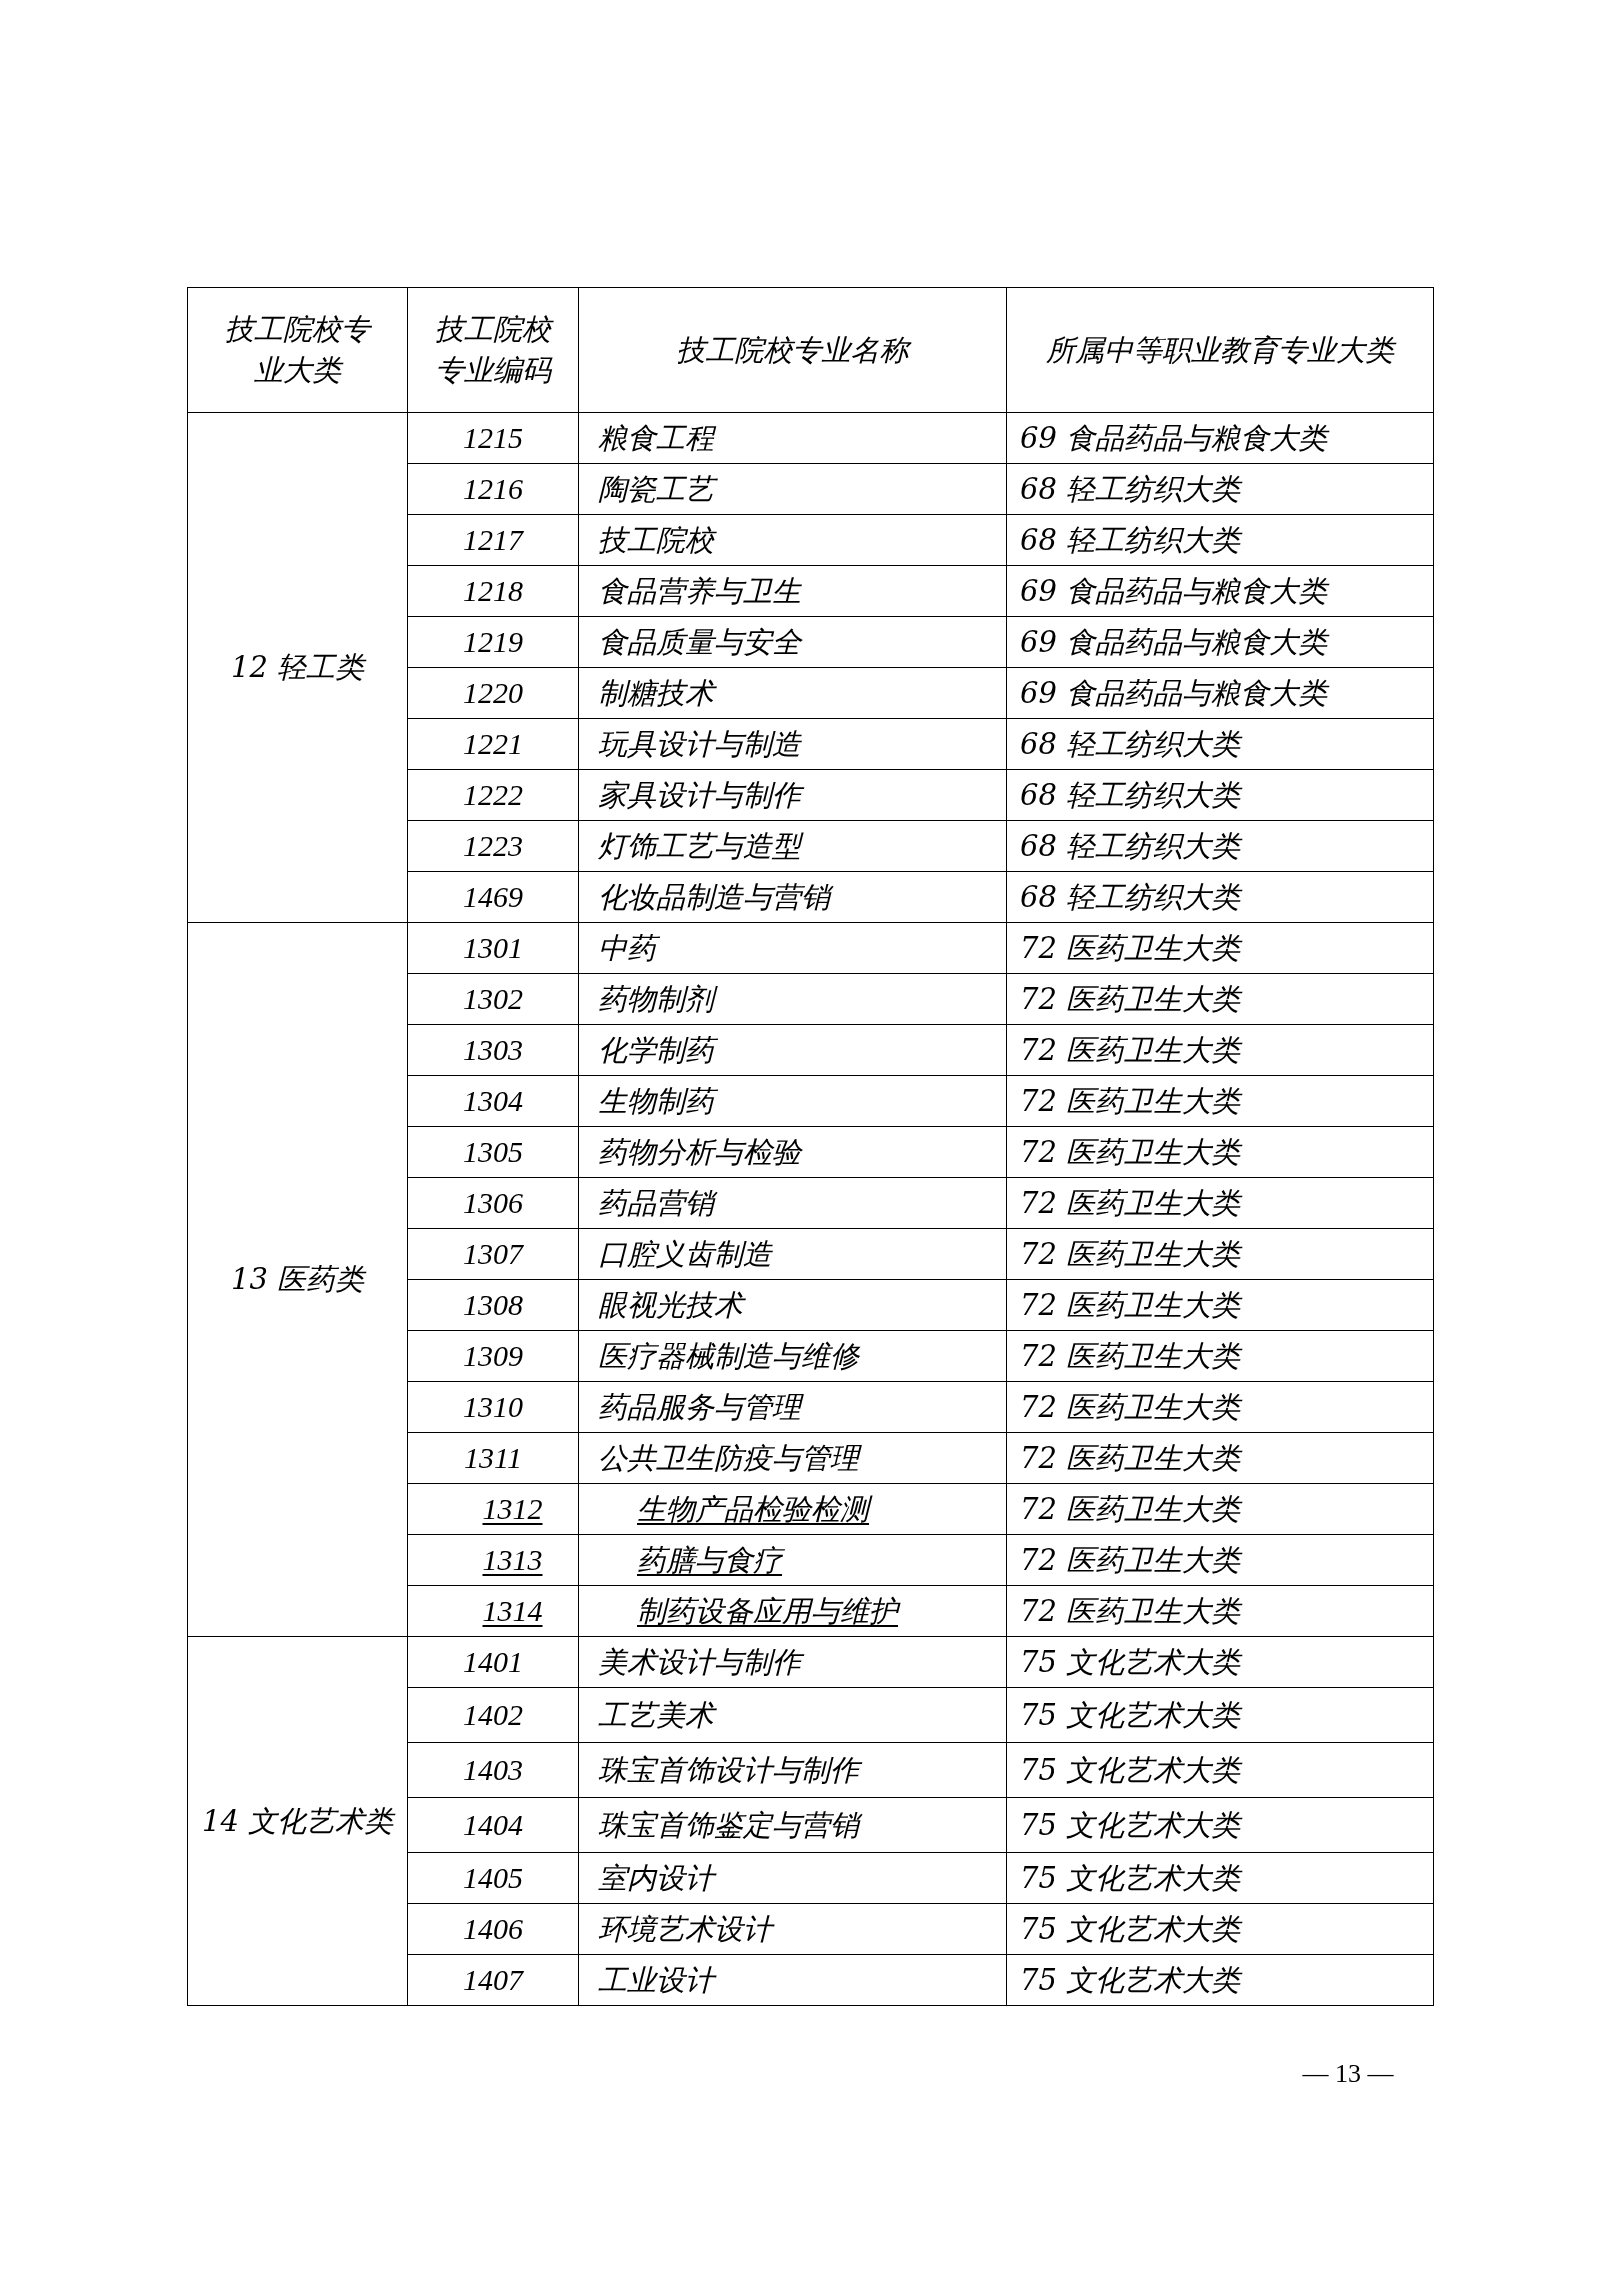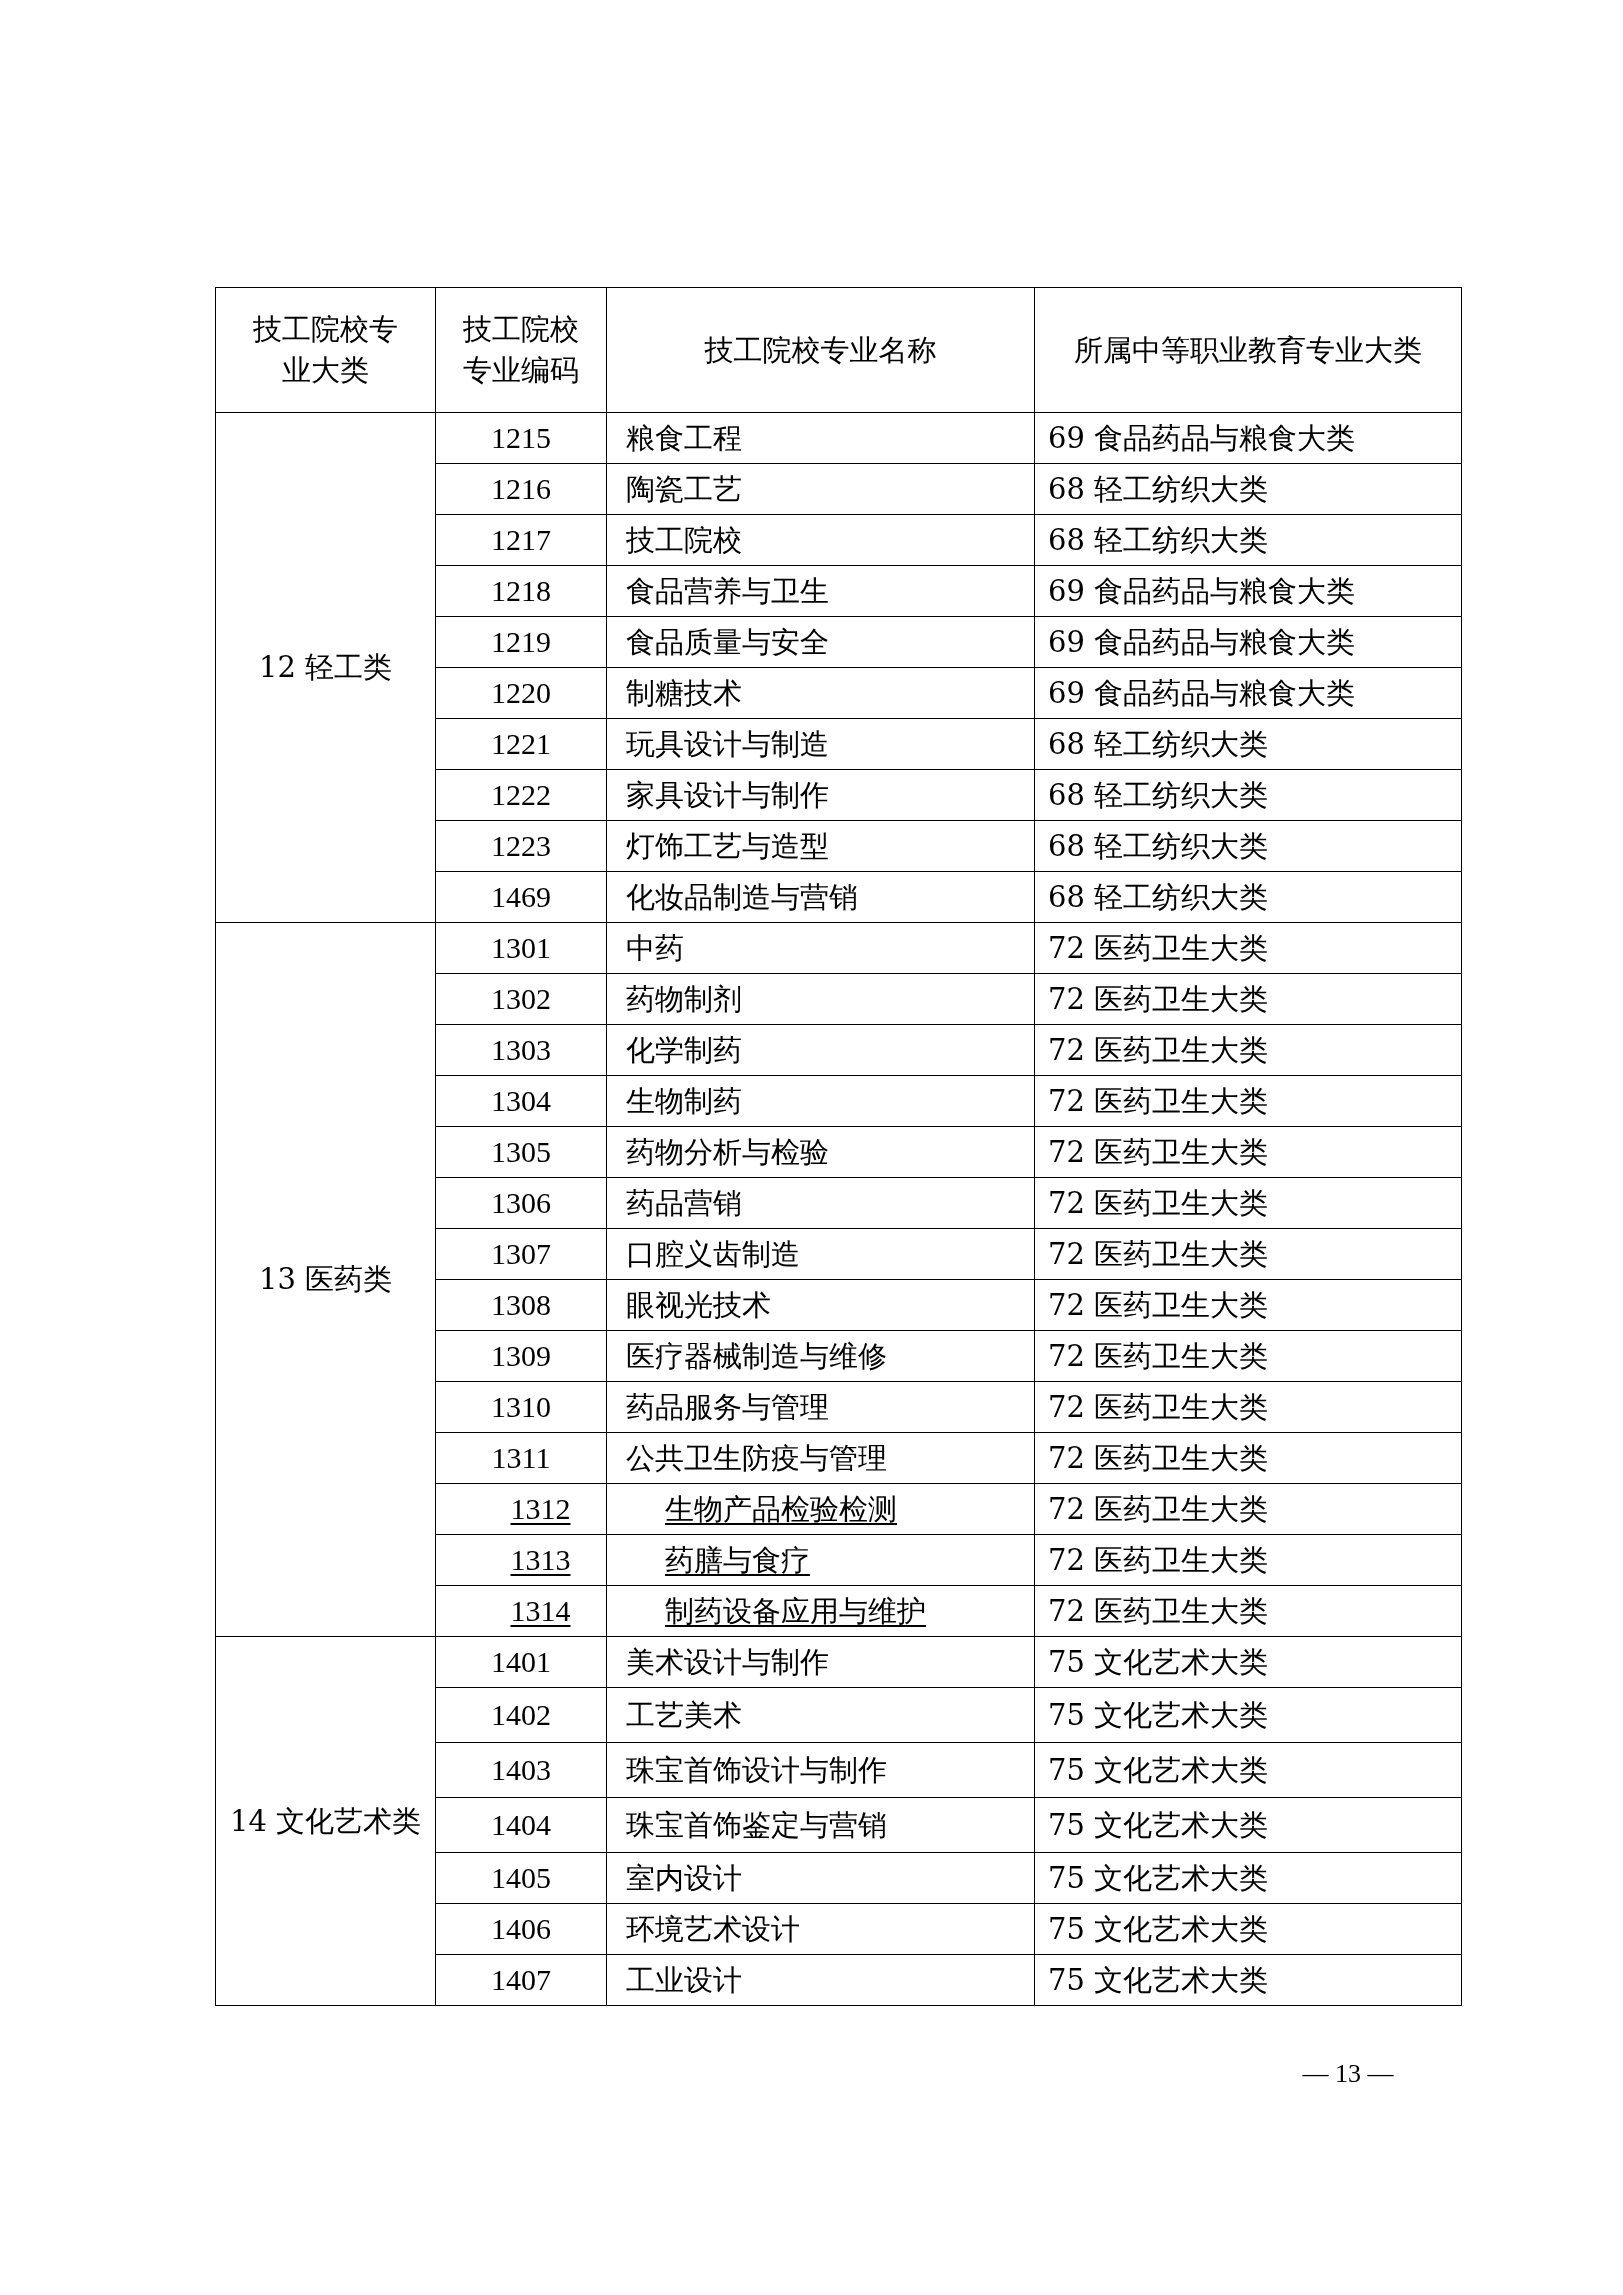--- a/index.html
+++ b/index.html
@@ -1,19 +1,19 @@
 <!DOCTYPE html>
 <html style="font-size:10.5px"><head>
   <meta charset="utf-8">
   <style>
     html, body { margin: 0; padding: 0; background: #ffffff; }
     body { width: 1623px; height: 2295px; position: relative; overflow: hidden;
            font-family: "DejaVu Serif", "Liberation Serif", serif; color: #000; }
-    .page-table { position: absolute; left: 215px; top: 287px; width: 1247px;
-                  border-collapse: collapse; table-layout: fixed; }
+    .page-table { position: absolute; left: 187px; top: 287px; width: 1247px;
+                  border-collapse: collapse; table-layout: fixed; font-style: italic; }
     .page-table td, .page-table th { border: 1.3px solid #000; padding: 0; font-weight: normal;
                   font-size: 29px; line-height: 1.0; }
     .page-table col.c1 { width: 220px; }
     .page-table col.c2 { width: 171px; }
     .page-table col.c3 { width: 428px; }
     .page-table col.c4 { width: 427px; }
     .page-table thead th { height: 124px; text-align: center; vertical-align: middle; line-height: 41px; }
     .page-table thead th .wrap { display: inline-block; }
     .page-table tbody td { height: 50px; vertical-align: middle; }
     .page-table tbody tr.tall td { height: 54px; }

